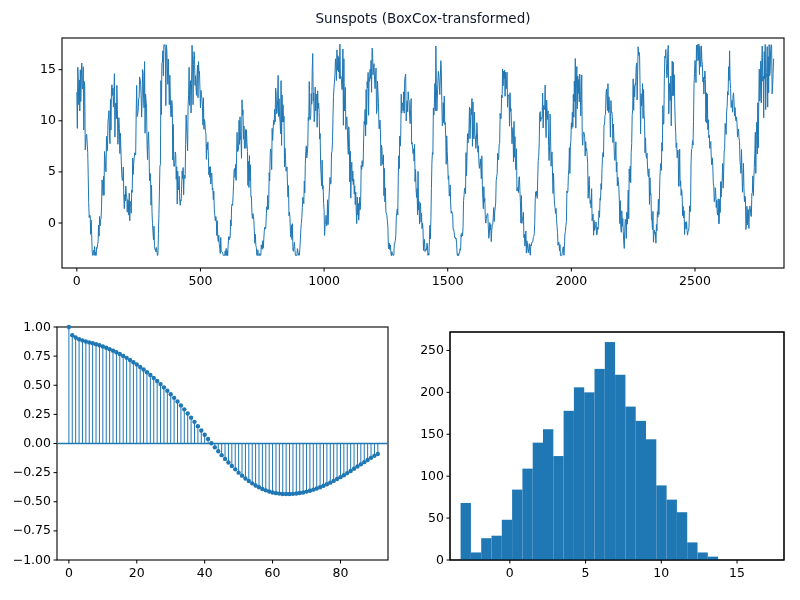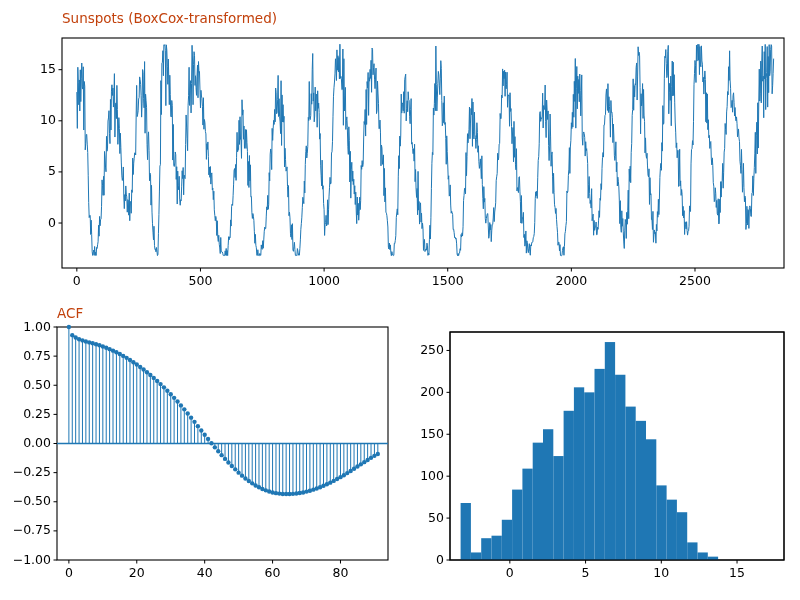--- a/index.html
+++ b/index.html
@@ -17,23 +17,23 @@
     position: relative;
     width: 800px;
     height: 600px;
     background: #ffffff;
   }
   .panel {
     position: absolute;
   }
   .panel-title {
     position: absolute;
-    text-align: left;
+    text-align: center;
     font-size: 13.5px;
-    color: #c2410c;
+    color: #0f172a;
     font-family: "DejaVu Sans", sans-serif;
     white-space: nowrap;
   }
   svg { display: block; overflow: visible; }
   .axis-spine {
     fill: none;
     stroke: #000000;
     stroke-width: 1.1;
   }
   .tickmark {
@@ -87,21 +87,20 @@
         <line x1="58.5" y1="69.68888888888893" x2="62" y2="69.68888888888893" class="tickmark"></line>
         <text x="56" y="69.68888888888893" class="ticklabel y">15</text>
         <clipPath id="clip-series">
           <rect x="62" y="38" width="722" height="230"></rect>
         </clipPath>
         <path d="M76.84 92.46 L77.33 128.39 L77.82 67.24 L78.32 82.17 L78.81 104.77 L79.31 79.96 L79.80 110.97 L80.30 69.81 L80.79 101.62 L81.29 78.84 L81.78 63.02 L82.28 86.87 L82.77 89.09 L83.26 66.78 L83.76 130.03 L84.25 81.46 L84.75 86.20 L85.24 149.89 L85.74 143.41 L86.23 134.73 L86.73 134.29 L87.22 144.12 L87.72 152.48 L88.21 175.22 L88.70 202.48 L89.20 217.61 L89.69 215.39 L90.19 215.45 L90.68 234.50 L91.18 220.17 L91.67 234.53 L92.17 251.61 L92.66 255.42 L93.15 252.45 L93.65 250.16 L94.14 255.24 L94.64 246.47 L95.13 255.41 L95.63 252.26 L96.12 255.46 L96.62 247.45 L97.11 248.41 L97.61 244.75 L98.10 241.74 L98.59 225.25 L99.09 236.19 L99.58 216.44 L100.08 225.79 L100.57 219.66 L101.07 218.89 L101.56 206.29 L102.06 179.89 L102.55 185.31 L103.05 195.36 L103.54 176.33 L104.03 195.24 L104.53 151.45 L105.02 157.06 L105.52 167.09 L106.01 171.78 L106.51 136.34 L107.00 151.19 L107.50 148.05 L107.99 121.05 L108.48 117.91 L108.98 110.69 L109.47 133.52 L109.97 143.64 L110.46 99.41 L110.96 130.02 L111.45 91.14 L111.95 84.79 L112.44 95.46 L112.94 88.05 L113.43 107.07 L113.92 96.36 L114.42 73.65 L114.91 137.04 L115.41 105.98 L115.90 102.88 L116.40 118.61 L116.89 85.36 L117.39 109.62 L117.88 144.34 L118.38 130.03 L118.87 117.64 L119.36 128.43 L119.86 153.58 L120.35 133.12 L120.85 147.60 L121.34 162.95 L121.84 175.92 L122.33 180.46 L122.83 177.15 L123.32 166.96 L123.82 197.05 L124.31 208.63 L124.80 194.54 L125.30 200.91 L125.79 185.94 L126.29 194.10 L126.78 196.90 L127.28 212.20 L127.77 199.65 L128.27 200.35 L128.76 215.16 L129.25 193.13 L129.75 220.73 L130.24 201.83 L130.74 201.39 L131.23 213.25 L131.73 189.89 L132.22 192.42 L132.72 158.06 L133.21 174.55 L133.71 163.17 L134.20 158.36 L134.69 152.90 L135.19 152.95 L135.68 154.98 L136.18 114.02 L136.67 85.37 L137.17 116.61 L137.66 114.24 L138.16 110.76 L138.65 99.00 L139.15 97.47 L139.64 76.90 L140.13 79.64 L140.63 84.33 L141.12 95.67 L141.62 117.12 L142.11 103.12 L142.61 69.55 L143.10 72.56 L143.60 98.65 L144.09 107.83 L144.58 61.59 L145.08 133.23 L145.57 94.15 L146.07 100.84 L146.56 107.20 L147.06 144.44 L147.55 159.68 L148.05 136.78 L148.54 131.87 L149.04 150.32 L149.53 180.74 L150.02 173.16 L150.52 174.55 L151.01 205.13 L151.51 185.32 L152.00 212.12 L152.50 223.75 L152.99 232.18 L153.49 239.80 L153.98 226.23 L154.48 245.33 L154.97 249.36 L155.46 248.82 L155.96 251.84 L156.45 247.48 L156.95 251.31 L157.44 255.58 L157.94 254.48 L158.43 233.73 L158.93 214.48 L159.42 191.98 L159.92 166.06 L160.41 164.72 L160.90 80.62 L161.40 114.55 L161.89 63.15 L162.39 62.38 L162.88 50.68 L163.38 75.74 L163.87 44.84 L164.37 45.37 L164.86 44.59 L165.35 50.68 L165.85 105.64 L166.34 44.84 L166.84 50.24 L167.33 66.18 L167.83 84.33 L168.32 59.00 L168.82 79.98 L169.31 104.69 L169.81 75.21 L170.30 94.76 L170.79 116.03 L171.29 117.03 L171.78 100.46 L172.28 105.39 L172.77 160.06 L173.27 124.41 L173.76 165.13 L174.26 166.51 L174.75 163.01 L175.25 151.97 L175.74 154.71 L176.23 179.40 L176.73 166.72 L177.22 204.03 L177.72 171.07 L178.21 185.54 L178.71 189.85 L179.20 176.29 L179.70 199.11 L180.19 205.25 L180.68 199.71 L181.18 200.76 L181.67 186.15 L182.17 170.75 L182.66 178.61 L183.16 167.47 L183.65 194.83 L184.15 175.05 L184.64 177.71 L185.14 178.60 L185.63 144.38 L186.12 114.97 L186.62 127.07 L187.11 138.70 L187.61 150.72 L188.10 105.32 L188.60 95.73 L189.09 67.27 L189.59 105.46 L190.08 90.38 L190.58 80.66 L191.07 112.93 L191.56 83.62 L192.06 45.29 L192.55 61.00 L193.05 104.69 L193.54 64.26 L194.04 51.69 L194.53 55.70 L195.03 85.41 L195.52 75.76 L196.02 87.48 L196.51 95.32 L197.00 76.41 L197.50 65.14 L197.99 97.79 L198.49 61.52 L198.98 72.39 L199.48 71.51 L199.97 90.09 L200.47 107.92 L200.96 90.29 L201.45 96.02 L201.95 98.24 L202.44 106.70 L202.94 125.05 L203.43 97.74 L203.93 129.24 L204.42 119.50 L204.92 122.60 L205.41 131.47 L205.91 133.92 L206.40 159.37 L206.89 143.69 L207.39 149.49 L207.88 141.95 L208.38 156.36 L208.87 174.87 L209.37 167.01 L209.86 177.35 L210.36 166.51 L210.85 184.10 L211.35 174.11 L211.84 172.90 L212.33 189.86 L212.83 188.17 L213.32 199.66 L213.82 191.17 L214.31 209.82 L214.81 215.41 L215.30 220.71 L215.80 216.42 L216.29 219.54 L216.78 235.48 L217.28 220.77 L217.77 236.97 L218.27 241.48 L218.76 235.28 L219.26 244.22 L219.75 247.95 L220.25 253.52 L220.74 237.48 L221.24 251.69 L221.73 251.71 L222.22 251.94 L222.72 253.28 L223.21 255.40 L223.71 255.53 L224.20 255.40 L224.70 255.66 L225.19 250.83 L225.69 255.26 L226.18 248.46 L226.68 255.53 L227.17 250.56 L227.66 255.56 L228.16 245.32 L228.65 236.70 L229.15 239.82 L229.64 236.84 L230.14 237.61 L230.63 219.88 L231.13 226.07 L231.62 206.25 L232.12 204.02 L232.61 205.36 L233.10 195.72 L233.60 184.15 L234.09 170.30 L234.59 168.54 L235.08 177.51 L235.58 164.47 L236.07 180.40 L236.57 157.24 L237.06 132.34 L237.55 151.81 L238.05 150.47 L238.54 149.88 L239.04 120.25 L239.53 144.40 L240.03 116.76 L240.52 139.65 L241.02 139.81 L241.51 158.35 L242.01 99.76 L242.50 115.11 L242.99 109.84 L243.49 139.24 L243.98 125.99 L244.48 148.34 L244.97 143.01 L245.47 129.54 L245.96 148.46 L246.46 129.78 L246.95 142.47 L247.45 151.47 L247.94 185.45 L248.43 161.47 L248.93 187.49 L249.42 155.50 L249.92 180.89 L250.41 164.83 L250.91 196.97 L251.40 196.55 L251.90 212.80 L252.39 218.45 L252.88 213.54 L253.38 216.16 L253.87 220.37 L254.37 231.76 L254.86 243.27 L255.36 234.33 L255.85 245.27 L256.35 247.80 L256.84 255.34 L257.34 255.42 L257.83 249.74 L258.32 255.25 L258.82 255.58 L259.31 255.71 L259.81 253.48 L260.30 255.24 L260.80 255.34 L261.29 244.90 L261.79 248.85 L262.28 249.30 L262.78 240.67 L263.27 248.26 L263.76 239.92 L264.26 231.25 L264.75 227.11 L265.25 228.92 L265.74 228.57 L266.24 216.92 L266.73 206.86 L267.23 209.88 L267.72 195.36 L268.22 209.32 L268.71 204.63 L269.20 172.67 L269.70 180.86 L270.19 154.12 L270.69 148.96 L271.18 152.08 L271.68 169.58 L272.17 128.33 L272.67 140.38 L273.16 128.79 L273.65 120.39 L274.15 124.44 L274.64 109.44 L275.14 121.88 L275.63 88.03 L276.13 92.79 L276.62 113.79 L277.12 112.73 L277.61 99.79 L278.11 75.40 L278.60 116.57 L279.09 98.71 L279.59 116.27 L280.08 121.97 L280.58 133.61 L281.07 80.71 L281.57 145.45 L282.06 94.91 L282.56 121.94 L283.05 104.68 L283.55 122.16 L284.04 116.27 L284.53 166.99 L285.03 148.23 L285.52 159.48 L286.02 171.14 L286.51 170.13 L287.01 166.89 L287.50 186.43 L288.00 197.13 L288.49 185.54 L288.98 215.71 L289.48 212.06 L289.97 217.86 L290.47 233.49 L290.96 237.13 L291.46 224.83 L291.95 239.56 L292.45 223.69 L292.94 249.94 L293.44 251.30 L293.93 246.74 L294.42 242.31 L294.92 249.67 L295.41 255.41 L295.91 255.54 L296.40 255.35 L296.90 255.69 L297.39 248.57 L297.89 250.92 L298.38 255.24 L298.88 253.65 L299.37 255.22 L299.86 248.59 L300.36 239.85 L300.85 229.28 L301.35 223.55 L301.84 217.20 L302.34 207.34 L302.83 197.28 L303.33 200.84 L303.82 203.65 L304.32 181.04 L304.81 192.94 L305.30 164.49 L305.80 151.58 L306.29 145.85 L306.79 157.96 L307.28 153.42 L307.78 146.64 L308.27 117.37 L308.77 120.55 L309.26 81.50 L309.75 118.83 L310.25 119.58 L310.74 115.49 L311.24 93.65 L311.73 104.20 L312.23 69.68 L312.72 53.51 L313.22 101.12 L313.71 92.88 L314.21 121.82 L314.70 116.06 L315.19 87.08 L315.69 110.83 L316.18 94.61 L316.68 93.99 L317.17 127.23 L317.67 90.82 L318.16 108.36 L318.66 103.14 L319.15 112.37 L319.65 139.14 L320.14 133.49 L320.63 165.15 L321.13 175.65 L321.62 185.88 L322.12 160.12 L322.61 189.20 L323.11 185.70 L323.60 203.46 L324.10 209.68 L324.59 235.44 L325.08 224.54 L325.58 222.50 L326.07 215.33 L326.57 225.90 L327.06 224.19 L327.56 199.81 L328.05 224.61 L328.55 209.78 L329.04 196.13 L329.54 187.26 L330.03 177.34 L330.52 184.08 L331.02 183.04 L331.51 153.05 L332.01 151.77 L332.50 141.34 L333.00 116.22 L333.49 96.21 L333.99 87.70 L334.48 82.04 L334.98 73.90 L335.47 58.77 L335.96 67.90 L336.46 80.51 L336.95 49.89 L337.45 70.20 L337.94 55.74 L338.44 71.94 L338.93 57.50 L339.43 78.93 L339.92 44.20 L340.42 78.43 L340.91 76.30 L341.40 78.48 L341.90 89.73 L342.39 89.33 L342.89 49.01 L343.38 125.27 L343.88 58.72 L344.37 111.00 L344.87 95.71 L345.36 87.40 L345.85 129.44 L346.35 120.61 L346.84 116.89 L347.34 127.41 L347.83 146.26 L348.33 154.38 L348.82 126.82 L349.32 140.23 L349.81 182.01 L350.31 151.28 L350.80 198.12 L351.29 169.70 L351.79 162.28 L352.28 181.24 L352.78 171.02 L353.27 184.65 L353.77 179.20 L354.26 194.05 L354.76 185.73 L355.25 204.53 L355.75 192.11 L356.24 210.96 L356.73 223.62 L357.23 197.01 L357.72 215.04 L358.22 203.31 L358.71 220.21 L359.21 211.75 L359.70 197.23 L360.20 209.63 L360.69 200.48 L361.18 165.50 L361.68 169.31 L362.17 160.61 L362.67 166.79 L363.16 164.42 L363.66 137.99 L364.15 121.51 L364.65 124.40 L365.14 109.48 L365.64 136.06 L366.13 89.52 L366.62 124.47 L367.12 81.55 L367.61 87.88 L368.11 72.47 L368.60 115.36 L369.10 77.59 L369.59 81.18 L370.09 69.37 L370.58 78.43 L371.08 60.30 L371.57 92.29 L372.06 48.05 L372.56 49.49 L373.05 74.79 L373.55 67.42 L374.04 63.69 L374.54 79.13 L375.03 88.65 L375.53 79.12 L376.02 68.10 L376.52 113.62 L377.01 110.72 L377.50 81.10 L378.00 93.07 L378.49 103.74 L378.99 128.83 L379.48 128.40 L379.98 120.07 L380.47 132.92 L380.97 165.85 L381.46 145.02 L381.95 148.06 L382.45 164.37 L382.94 159.31 L383.44 154.89 L383.93 195.70 L384.43 168.45 L384.92 201.94 L385.42 187.89 L385.91 212.15 L386.41 213.18 L386.90 215.69 L387.39 220.77 L387.89 226.99 L388.38 247.18 L388.88 248.98 L389.37 243.08 L389.87 249.62 L390.36 244.86 L390.86 252.79 L391.35 255.69 L391.85 251.60 L392.34 253.31 L392.83 255.29 L393.33 255.59 L393.82 255.25 L394.32 243.30 L394.81 243.67 L395.31 240.48 L395.80 235.69 L396.30 217.36 L396.79 213.01 L397.28 208.87 L397.78 214.80 L398.27 176.87 L398.77 155.70 L399.26 168.61 L399.76 136.10 L400.25 146.15 L400.75 135.00 L401.24 94.08 L401.74 113.09 L402.23 102.84 L402.72 104.54 L403.22 110.82 L403.71 91.70 L404.21 113.18 L404.70 79.78 L405.20 76.52 L405.69 74.11 L406.19 120.91 L406.68 108.58 L407.18 100.75 L407.67 111.78 L408.16 91.74 L408.66 99.65 L409.15 100.41 L409.65 116.66 L410.14 123.73 L410.64 109.61 L411.13 98.64 L411.63 144.12 L412.12 142.48 L412.62 148.68 L413.11 153.70 L413.60 148.69 L414.10 161.15 L414.59 144.22 L415.09 181.71 L415.58 169.49 L416.08 189.41 L416.57 197.45 L417.07 188.47 L417.56 214.76 L418.05 171.35 L418.55 210.14 L419.04 201.50 L419.54 224.09 L420.03 206.12 L420.53 202.84 L421.02 222.13 L421.52 213.15 L422.01 228.67 L422.51 223.13 L423.00 228.52 L423.49 250.39 L423.99 242.04 L424.48 239.43 L424.98 251.56 L425.47 249.43 L425.97 249.22 L426.46 250.20 L426.96 243.13 L427.45 245.89 L427.95 255.38 L428.44 253.11 L428.93 254.80 L429.43 239.76 L429.92 225.23 L430.42 239.06 L430.91 217.77 L431.41 188.38 L431.90 163.33 L432.40 152.36 L432.89 154.69 L433.38 108.07 L433.88 115.07 L434.37 103.70 L434.87 83.50 L435.36 110.74 L435.86 46.02 L436.35 84.60 L436.85 110.94 L437.34 97.93 L437.84 83.35 L438.33 71.41 L438.82 74.89 L439.32 85.15 L439.81 94.61 L440.31 78.93 L440.80 60.67 L441.30 68.33 L441.79 100.31 L442.29 125.72 L442.78 123.37 L443.28 102.79 L443.77 122.78 L444.26 96.07 L444.76 124.40 L445.25 122.52 L445.75 138.65 L446.24 164.27 L446.74 135.89 L447.23 151.50 L447.73 164.08 L448.22 179.25 L448.72 175.75 L449.21 196.12 L449.70 195.09 L450.20 184.90 L450.69 205.06 L451.19 213.20 L451.68 211.22 L452.18 212.76 L452.67 214.60 L453.17 229.56 L453.66 229.18 L454.15 232.61 L454.65 237.72 L455.14 237.11 L455.64 239.10 L456.13 238.30 L456.63 243.84 L457.12 254.13 L457.62 255.71 L458.11 253.43 L458.61 255.64 L459.10 253.51 L459.59 253.10 L460.09 248.68 L460.58 250.27 L461.08 234.54 L461.57 236.98 L462.07 232.82 L462.56 235.93 L463.06 226.73 L463.55 200.63 L464.05 195.34 L464.54 188.45 L465.03 187.97 L465.53 193.77 L466.02 152.57 L466.52 175.78 L467.01 156.57 L467.51 133.70 L468.00 142.89 L468.50 136.08 L468.99 129.29 L469.48 107.06 L469.98 138.76 L470.47 123.06 L470.97 108.41 L471.46 114.70 L471.96 98.53 L472.45 146.35 L472.95 102.00 L473.44 131.09 L473.94 138.94 L474.43 112.17 L474.92 134.58 L475.42 137.33 L475.91 148.44 L476.41 139.64 L476.90 122.73 L477.40 132.43 L477.89 152.30 L478.39 145.79 L478.88 161.67 L479.38 168.40 L479.87 164.69 L480.36 158.89 L480.86 168.75 L481.35 178.69 L481.85 155.82 L482.34 184.59 L482.84 198.48 L483.33 208.83 L483.83 186.64 L484.32 202.08 L484.82 198.42 L485.31 218.44 L485.80 223.16 L486.30 218.61 L486.79 215.95 L487.29 213.81 L487.78 213.52 L488.28 225.95 L488.77 238.25 L489.27 234.92 L489.76 222.59 L490.25 229.89 L490.75 224.51 L491.24 241.65 L491.74 230.82 L492.23 224.70 L492.73 224.49 L493.22 218.01 L493.72 207.59 L494.21 221.60 L494.71 212.02 L495.20 208.06 L495.69 202.77 L496.19 180.66 L496.68 176.80 L497.18 173.51 L497.67 153.26 L498.17 160.02 L498.66 158.07 L499.16 144.05 L499.65 143.63 L500.15 113.43 L500.64 118.88 L501.13 118.32 L501.63 95.09 L502.12 97.85 L502.62 68.93 L503.11 85.89 L503.61 71.23 L504.10 78.66 L504.60 70.28 L505.09 96.31 L505.58 71.98 L506.08 88.89 L506.57 84.42 L507.07 72.19 L507.56 107.28 L508.06 94.66 L508.55 95.74 L509.05 95.15 L509.54 126.28 L510.04 92.76 L510.53 111.40 L511.02 108.57 L511.52 126.62 L512.01 143.74 L512.51 134.00 L513.00 127.52 L513.50 161.82 L513.99 121.35 L514.49 157.26 L514.98 136.63 L515.48 164.74 L515.97 169.83 L516.46 148.68 L516.96 190.92 L517.45 187.57 L517.95 189.76 L518.44 192.56 L518.94 177.35 L519.43 176.68 L519.93 191.15 L520.42 201.71 L520.92 223.06 L521.41 195.54 L521.90 223.39 L522.40 217.62 L522.89 218.33 L523.39 212.37 L523.88 237.53 L524.38 234.33 L524.87 246.14 L525.37 243.08 L525.86 230.97 L526.35 253.12 L526.85 240.80 L527.34 242.60 L527.84 250.08 L528.33 252.68 L528.83 248.12 L529.32 243.69 L529.82 251.69 L530.31 255.23 L530.81 244.86 L531.30 246.02 L531.79 242.49 L532.29 242.49 L532.78 241.93 L533.28 237.74 L533.77 236.51 L534.27 233.59 L534.76 222.37 L535.26 198.56 L535.75 191.79 L536.25 195.76 L536.74 191.15 L537.23 198.41 L537.73 177.78 L538.22 160.44 L538.72 156.61 L539.21 143.75 L539.71 113.19 L540.20 111.62 L540.70 121.38 L541.19 117.88 L541.68 118.67 L542.18 116.18 L542.67 93.13 L543.17 127.97 L543.66 105.55 L544.16 108.29 L544.65 109.51 L545.15 85.03 L545.64 121.42 L546.14 137.62 L546.63 100.09 L547.12 110.24 L547.62 119.51 L548.11 110.91 L548.61 145.33 L549.10 160.57 L549.60 146.88 L550.09 114.00 L550.59 136.96 L551.08 166.26 L551.58 154.61 L552.07 151.93 L552.56 176.13 L553.06 193.57 L553.55 173.27 L554.05 192.62 L554.54 204.78 L555.04 207.49 L555.53 213.43 L556.03 208.40 L556.52 219.36 L557.02 226.49 L557.51 232.27 L558.00 245.26 L558.50 242.30 L558.99 242.20 L559.49 250.83 L559.98 244.62 L560.48 255.48 L560.97 255.41 L561.47 255.67 L561.96 255.43 L562.45 250.58 L562.95 247.74 L563.44 246.72 L563.94 255.29 L564.43 246.67 L564.93 233.78 L565.42 231.42 L565.92 225.69 L566.41 221.57 L566.91 190.98 L567.40 192.87 L567.89 191.12 L568.39 175.47 L568.88 169.10 L569.38 147.66 L569.87 173.41 L570.37 146.99 L570.86 140.33 L571.36 122.78 L571.85 128.63 L572.35 112.32 L572.84 127.07 L573.33 94.34 L573.83 117.24 L574.32 81.31 L574.82 101.47 L575.31 58.52 L575.81 128.14 L576.30 88.70 L576.80 66.50 L577.29 108.84 L577.78 76.12 L578.28 93.45 L578.77 79.47 L579.27 101.78 L579.76 74.06 L580.26 90.33 L580.75 115.87 L581.25 95.86 L581.74 74.91 L582.24 137.81 L582.73 145.22 L583.22 133.92 L583.72 131.94 L584.21 133.50 L584.71 137.65 L585.20 156.05 L585.70 141.70 L586.19 150.67 L586.69 148.69 L587.18 155.88 L587.68 163.59 L588.17 198.22 L588.66 184.57 L589.16 176.53 L589.65 193.45 L590.15 203.49 L590.64 200.40 L591.14 208.07 L591.63 188.67 L592.13 220.76 L592.62 216.77 L593.12 214.12 L593.61 235.23 L594.10 220.45 L594.60 230.36 L595.09 228.39 L595.59 227.58 L596.08 222.00 L596.58 234.70 L597.07 234.74 L597.57 227.17 L598.06 229.30 L598.55 220.85 L599.05 210.74 L599.54 217.35 L600.04 198.33 L600.53 200.27 L601.03 183.66 L601.52 189.47 L602.02 168.38 L602.51 157.53 L603.01 152.51 L603.50 157.13 L603.99 124.81 L604.49 124.82 L604.98 115.58 L605.48 114.81 L605.97 95.02 L606.47 88.91 L606.96 97.97 L607.46 110.44 L607.95 83.66 L608.45 112.53 L608.94 96.75 L609.43 106.38 L609.93 113.28 L610.42 137.16 L610.92 100.51 L611.41 112.45 L611.91 111.97 L612.40 117.75 L612.90 142.61 L613.39 124.04 L613.88 137.01 L614.38 155.83 L614.87 160.44 L615.37 156.38 L615.86 141.82 L616.36 171.79 L616.85 162.15 L617.35 185.97 L617.84 177.15 L618.34 181.26 L618.83 186.95 L619.32 200.13 L619.82 223.65 L620.31 200.65 L620.81 227.14 L621.30 232.31 L621.80 210.82 L622.29 226.22 L622.79 218.52 L623.28 231.87 L623.78 241.98 L624.27 248.44 L624.76 230.21 L625.26 219.41 L625.75 222.11 L626.25 238.43 L626.74 212.33 L627.24 224.25 L627.73 210.74 L628.23 190.11 L628.72 218.71 L629.22 168.97 L629.71 181.41 L630.20 166.17 L630.70 182.70 L631.19 152.67 L631.69 143.43 L632.18 115.61 L632.68 109.38 L633.17 78.85 L633.67 110.25 L634.16 85.59 L634.65 96.97 L635.15 83.77 L635.64 84.88 L636.14 67.55 L636.63 62.96 L637.13 100.03 L637.62 76.06 L638.12 46.79 L638.61 55.51 L639.11 52.23 L639.60 55.86 L640.09 87.58 L640.59 133.85 L641.08 93.72 L641.58 105.92 L642.07 101.38 L642.57 83.58 L643.06 118.42 L643.56 89.44 L644.05 115.07 L644.55 121.42 L645.04 152.92 L645.53 137.89 L646.03 154.76 L646.52 158.27 L647.02 153.20 L647.51 165.94 L648.01 175.01 L648.50 176.88 L649.00 168.84 L649.49 204.41 L649.98 177.66 L650.48 194.84 L650.97 193.78 L651.47 219.64 L651.96 219.26 L652.46 229.52 L652.95 211.35 L653.45 242.27 L653.94 235.00 L654.44 229.94 L654.93 233.78 L655.42 232.28 L655.92 243.20 L656.41 224.46 L656.91 230.88 L657.40 211.61 L657.90 217.20 L658.39 199.25 L658.89 214.64 L659.38 200.05 L659.88 177.43 L660.37 168.47 L660.86 163.37 L661.36 170.31 L661.85 142.61 L662.35 151.08 L662.84 105.61 L663.34 124.30 L663.83 123.19 L664.33 78.85 L664.82 56.35 L665.32 57.79 L665.81 49.56 L666.30 63.78 L666.80 77.66 L667.29 75.23 L667.79 51.79 L668.28 45.39 L668.78 113.82 L669.27 92.65 L669.77 83.26 L670.26 100.34 L670.75 76.11 L671.25 125.78 L671.74 86.51 L672.24 61.03 L672.73 95.87 L673.23 62.21 L673.72 95.50 L674.22 74.68 L674.71 102.18 L675.21 122.02 L675.70 132.16 L676.19 147.66 L676.69 142.89 L677.18 157.80 L677.68 150.36 L678.17 150.30 L678.67 186.49 L679.16 178.03 L679.66 149.22 L680.15 185.94 L680.65 180.87 L681.14 195.41 L681.63 189.46 L682.13 194.67 L682.62 215.68 L683.12 206.33 L683.61 217.94 L684.11 210.66 L684.60 234.50 L685.10 221.83 L685.59 224.55 L686.08 228.88 L686.58 221.71 L687.07 230.48 L687.57 235.11 L688.06 231.58 L688.56 230.87 L689.05 226.28 L689.55 205.90 L690.04 211.06 L690.54 211.49 L691.03 163.87 L691.52 149.57 L692.02 148.70 L692.51 140.65 L693.01 144.97 L693.50 121.67 L694.00 84.78 L694.49 73.67 L694.99 60.48 L695.48 65.25 L695.98 82.53 L696.47 45.18 L696.96 61.09 L697.46 46.75 L697.95 44.24 L698.45 60.29 L698.94 44.37 L699.44 74.65 L699.93 46.50 L700.43 64.97 L700.92 66.80 L701.42 45.87 L701.91 60.91 L702.40 64.17 L702.90 81.97 L703.39 77.31 L703.89 94.07 L704.38 79.76 L704.88 70.95 L705.37 79.60 L705.87 121.81 L706.36 92.72 L706.85 123.10 L707.35 93.90 L707.84 129.65 L708.34 119.71 L708.83 137.82 L709.33 135.40 L709.82 148.43 L710.32 142.60 L710.81 141.52 L711.31 158.70 L711.80 164.91 L712.29 157.85 L712.79 165.61 L713.28 182.59 L713.78 186.16 L714.27 201.67 L714.77 200.08 L715.26 187.76 L715.76 193.57 L716.25 207.46 L716.75 200.39 L717.24 213.48 L717.73 215.17 L718.23 198.77 L718.72 223.99 L719.22 223.44 L719.71 199.29 L720.21 212.54 L720.70 181.64 L721.20 197.08 L721.69 181.73 L722.18 180.64 L722.68 163.39 L723.17 188.19 L723.67 172.21 L724.16 152.11 L724.66 148.41 L725.15 123.45 L725.65 129.41 L726.14 134.48 L726.64 111.92 L727.13 106.60 L727.62 91.56 L728.12 94.85 L728.61 66.72 L729.11 80.45 L729.60 50.81 L730.10 80.06 L730.59 88.30 L731.09 107.54 L731.58 106.61 L732.08 100.36 L732.57 112.18 L733.06 95.54 L733.56 92.80 L734.05 102.31 L734.55 115.92 L735.04 107.51 L735.54 118.12 L736.03 120.89 L736.53 116.86 L737.02 123.50 L737.52 136.81 L738.01 133.24 L738.50 128.94 L739.00 138.03 L739.49 141.50 L739.99 161.27 L740.48 165.71 L740.98 173.41 L741.47 149.41 L741.97 169.71 L742.46 192.21 L742.95 183.39 L743.45 163.35 L743.94 187.68 L744.44 201.73 L744.93 196.07 L745.43 197.69 L745.92 229.47 L746.42 223.57 L746.91 206.26 L747.41 224.94 L747.90 209.51 L748.39 210.09 L748.89 228.41 L749.38 207.39 L749.88 205.87 L750.37 208.33 L750.87 216.26 L751.36 216.45 L751.86 193.30 L752.35 192.66 L752.85 175.89 L753.34 195.49 L753.83 178.74 L754.33 167.34 L754.82 153.16 L755.32 132.29 L755.81 173.38 L756.31 135.31 L756.80 122.20 L757.30 153.97 L757.79 102.78 L758.28 148.05 L758.78 101.91 L759.27 69.13 L759.77 101.08 L760.26 93.29 L760.76 61.08 L761.25 102.87 L761.75 63.07 L762.24 46.01 L762.74 81.19 L763.23 76.13 L763.72 117.76 L764.22 51.66 L764.71 79.04 L765.21 44.40 L765.70 109.59 L766.20 78.63 L766.69 72.66 L767.19 46.54 L767.68 107.09 L768.18 56.51 L768.67 92.66 L769.16 44.62 L769.66 75.76 L770.15 71.85 L770.65 49.33 L771.14 44.63 L771.64 45.96 L772.13 93.82 L772.63 85.73 L773.12 73.32 L773.62 58.99" class="series-line" stroke="#1f77b4" clip-path="url(#clip-series)"></path>
       </svg>
   </div>
 
   <div class="panel" style="left:0px; top:300px; width:400px; height:300px;">
-    <div class="panel-title" style="left:57px; top:5px; width:331px;">ACF</div>
     <svg id="svg-acf" width="400" height="300">
         <rect x="57" y="27" width="331" height="233" class="axis-spine"></rect>
         <line x1="68.88205128205128" y1="260" x2="68.88205128205128" y2="263.5" class="tickmark"></line>
         <text x="68.88205128205128" y="267" class="ticklabel x">0</text>
         <line x1="136.77948717948718" y1="260" x2="136.77948717948718" y2="263.5" class="tickmark"></line>
         <text x="136.77948717948718" y="267" class="ticklabel x">20</text>
         <line x1="204.6769230769231" y1="260" x2="204.6769230769231" y2="263.5" class="tickmark"></line>
         <text x="204.6769230769231" y="267" class="ticklabel x">40</text>
         <line x1="272.574358974359" y1="260" x2="272.574358974359" y2="263.5" class="tickmark"></line>
         <text x="272.574358974359" y="267" class="ticklabel x">60</text>

